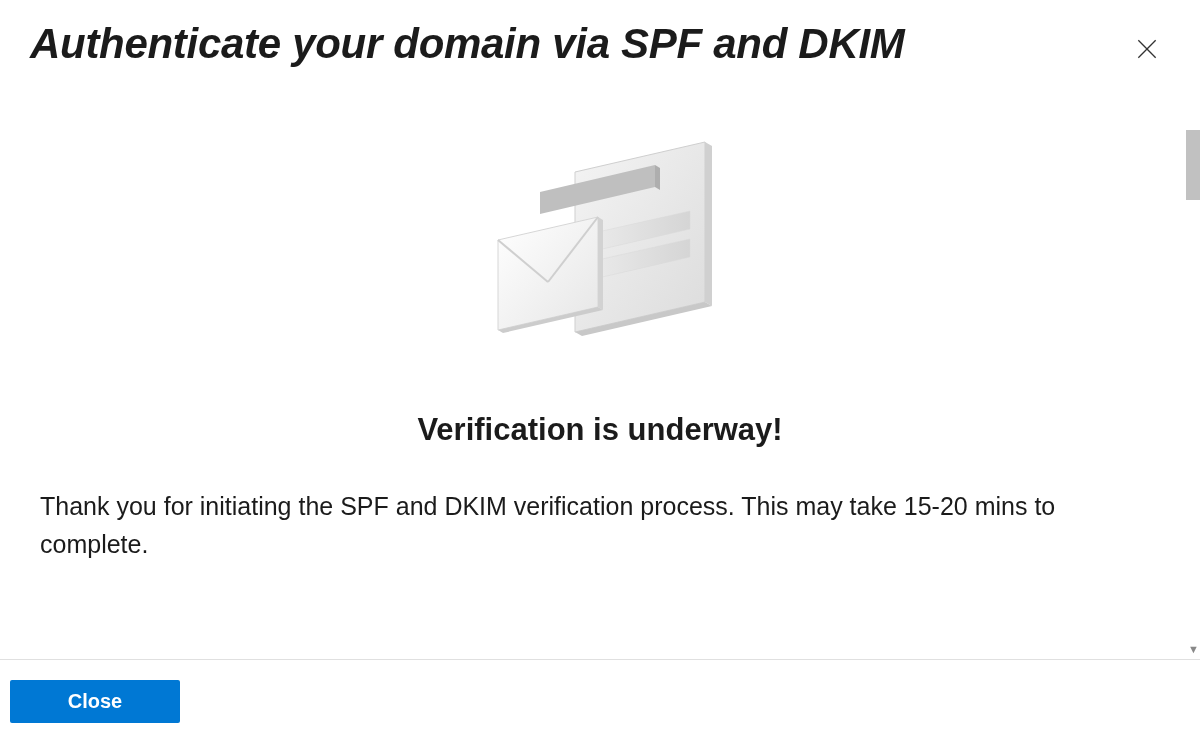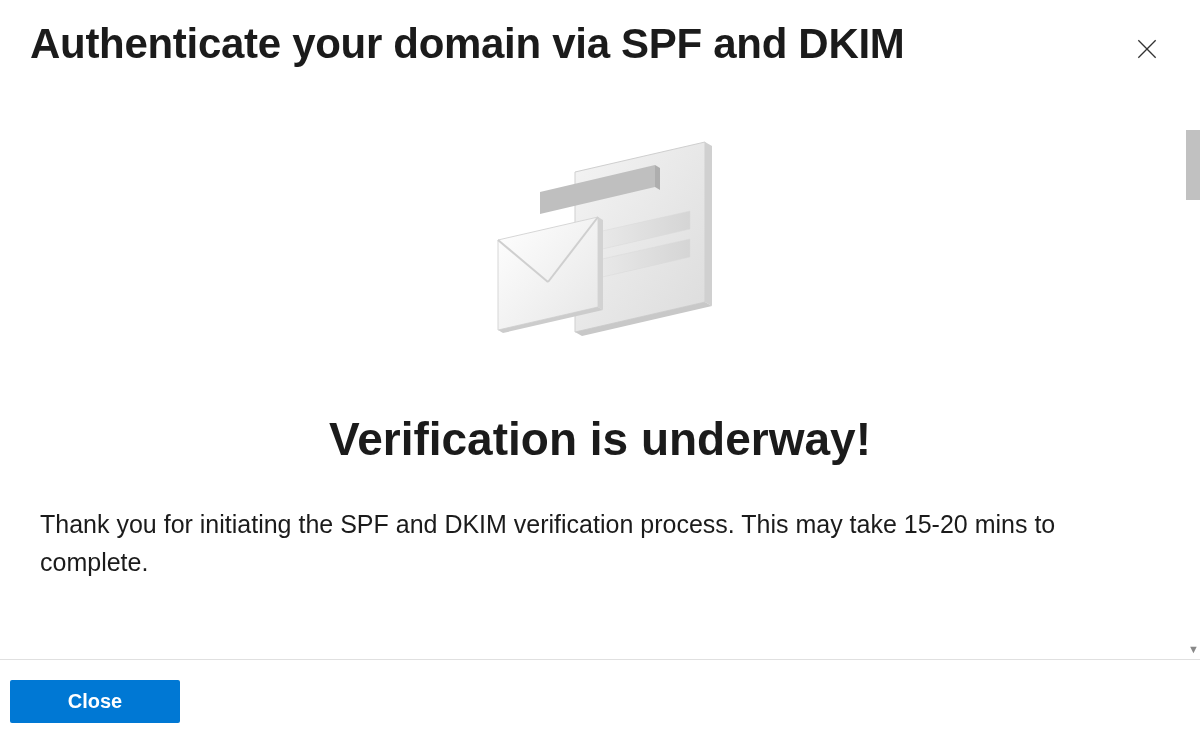--- a/index.html
+++ b/index.html
@@ -19,20 +19,21 @@
       width: 100%;
       height: 100%;
       display: flex;
       flex-direction: column;
     }
     .header {
       display: flex;
       align-items: flex-start;
       justify-content: space-between;
       padding: 20px 30px 0 30px;
+      font-style: italic;
     }
     .dialog-title {
       font-size: 42px;
       font-weight: 600;
       color: #1b1b1b;
       letter-spacing: -0.3px;
     }
     .close-btn {
       background: none;
       border: none;
@@ -59,21 +60,21 @@
     }
     .illustration {
       width: 240px;
       height: 230px;
       margin-bottom: 50px;
       display: flex;
       align-items: center;
       justify-content: center;
     }
     .status-heading {
-      font-size: 46px;
+      font-size: 31px;
       font-weight: 600;
       color: #1b1b1b;
       margin-bottom: 40px;
       text-align: center;
     }
     .status-description {
       font-size: 25px;
       font-weight: 400;
       color: #1b1b1b;
       text-align: left;

